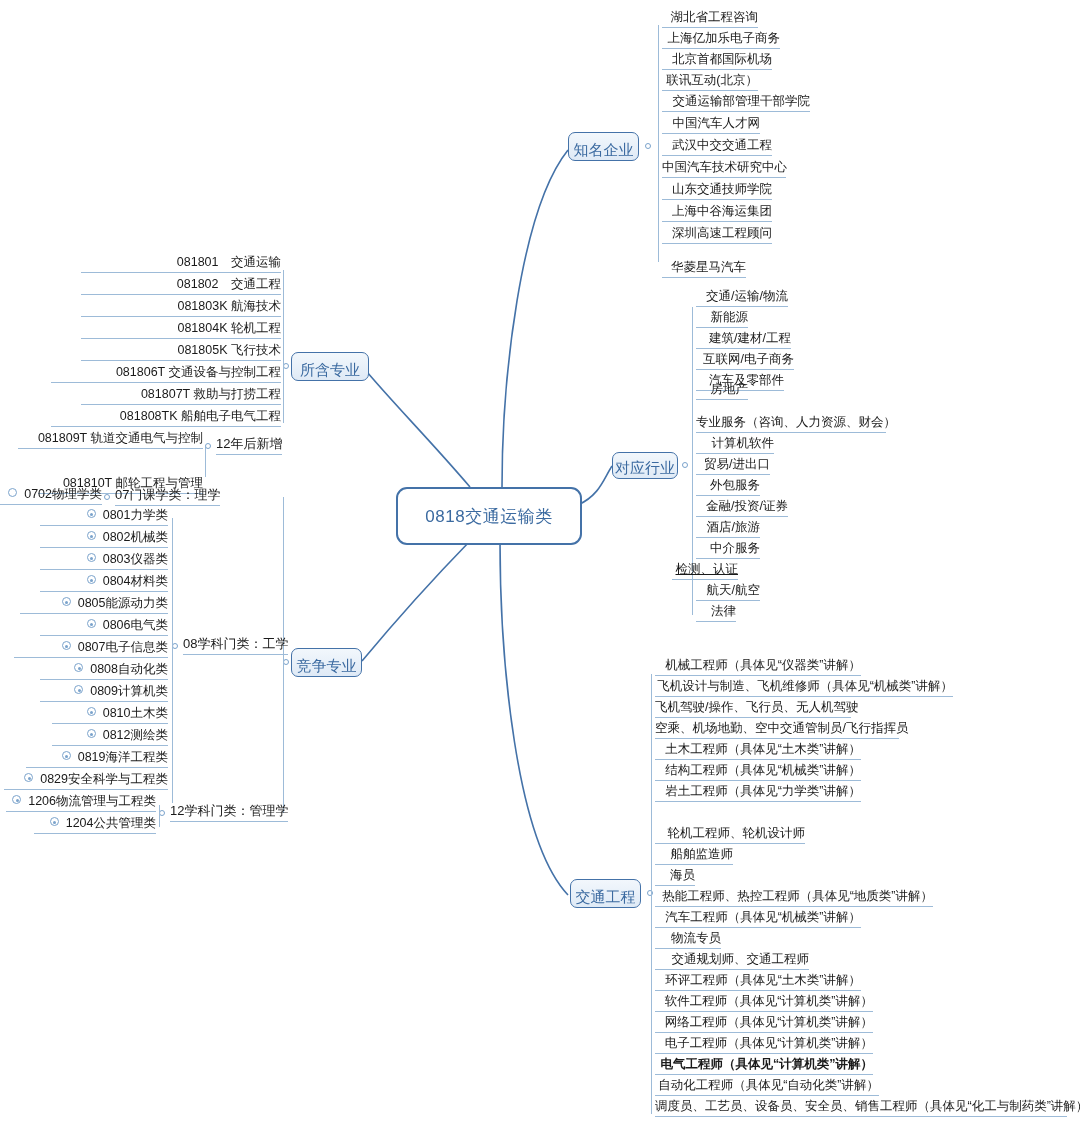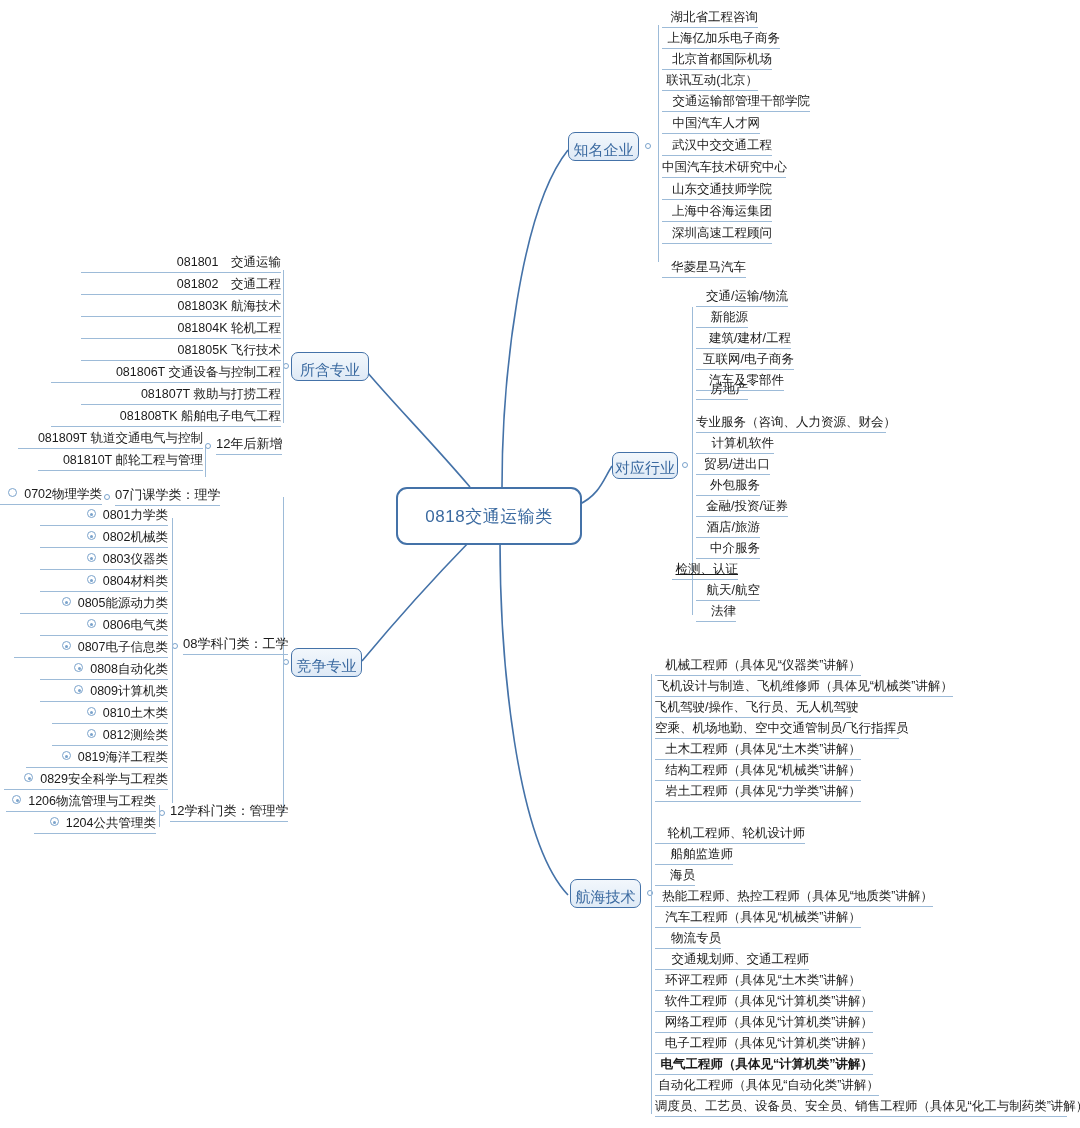--- a/index.html
+++ b/index.html
@@ -137,21 +137,21 @@
   <div class="leaf left" style="left:51px;top:365px;width:230px;">081806T  交通设备与控制工程</div>
   <div class="leaf left" style="left:81px;top:387px;width:200px;">081807T  救助与打捞工程</div>
   <div class="leaf left" style="left:51px;top:409px;width:230px;">081808TK 船舶电子电气工程</div>
 
   <div class="sublabel" style="left:216px;top:436px;">
     <span>12年后新增</span>
   </div>
   <div class="conn-dot" style="left:205px;top:443px;"></div>
 
   <div class="leaf left" style="left:18px;top:431px;width:185px;">081809T  轨道交通电气与控制</div>
-  <div class="leaf left" style="left:38px;top:453px;width:165px;">081810T  邮轮工程与管理</div>
+  <div class="leaf left" style="left:38px;top:476px;width:165px;">081810T  邮轮工程与管理</div>
 
   <div class="branch" style="left:568px;top:132px;width:71px;height:29px;">
     <span>知名企业</span>
   </div>
   <div class="conn-dot" style="left:645px;top:143px;"></div>
 
   <div class="spine" style="left:658px;top:25px;height:237px;"></div>
 
   <div class="leaf right" style="left:662px;top:10px;width:96px;">湖北省工程咨询</div>
   <div class="leaf right" style="left:662px;top:31px;width:118px;">上海亿加乐电子商务</div>
@@ -243,21 +243,21 @@
   </div>
   <div class="conn-dot" style="left:159px;top:810px;"></div>
   <div class="spine" style="left:159px;top:805px;height:22px;"></div>
 
   <div class="leaf left" style="left:6px;top:794px;width:150px;">
     <span class="mk"></span><span>1206物流管理与工程类</span></div>
   <div class="leaf left" style="left:34px;top:816px;width:122px;">
     <span class="mk"></span><span>1204公共管理类</span></div>
 
   <div class="branch" style="left:570px;top:879px;width:71px;height:29px;">
-    <span>航海技术</span>
+    <span>交通工程</span>
   </div>
   <div class="conn-dot" style="left:647px;top:890px;"></div>
 
   <div class="spine" style="left:651px;top:674px;height:440px;"></div>
 
   <div class="leaf right" style="left:655px;top:658px;width:206px;">机械工程师（具体见“仪器类”讲解）</div>
   <div class="leaf right" style="left:655px;top:679px;width:298px;">飞机设计与制造、飞机维修师（具体见“机械类”讲解）</div>
   <div class="leaf right" style="left:655px;top:700px;width:196px;">飞机驾驶/操作、飞行员、无人机驾驶</div>
   <div class="leaf right" style="left:655px;top:721px;width:244px;">空乘、机场地勤、空中交通管制员/飞行指挥员</div>
   <div class="leaf right" style="left:655px;top:742px;width:206px;">土木工程师（具体见“土木类”讲解）</div>

